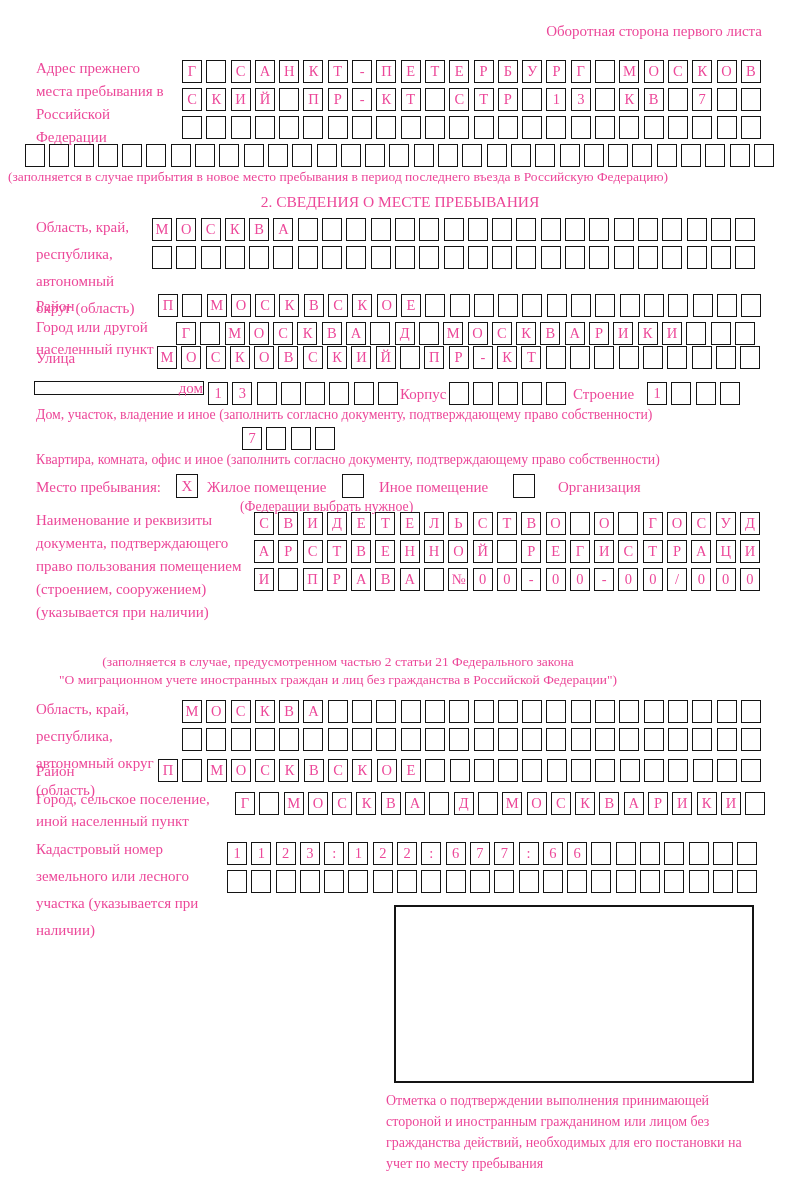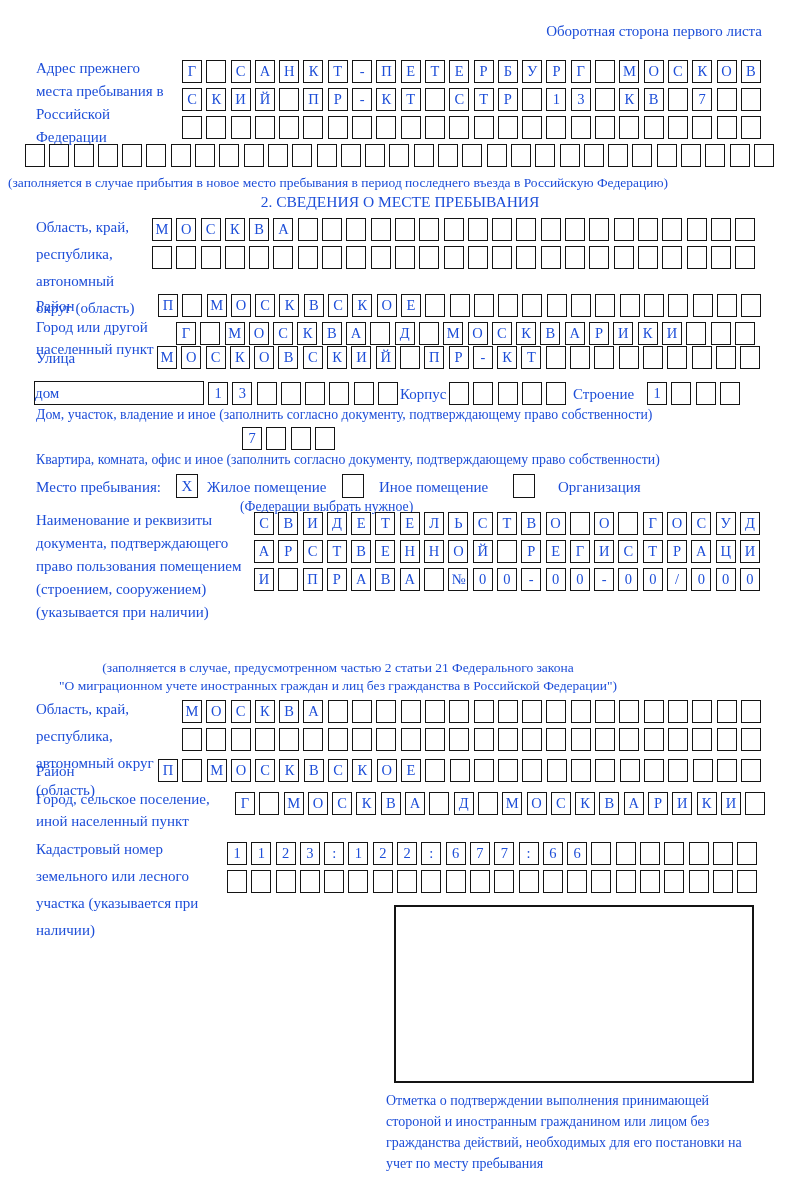--- a/index.html
+++ b/index.html
@@ -1,32 +1,32 @@
 <!DOCTYPE html>
 <html><head>
 <meta charset="utf-8">
 <style>
   html,body{margin:0;padding:0;background:#fff;}
   .page{position:relative;width:800px;height:1180px;background:#ffffff;
-        font-family:"Liberation Serif","DejaVu Serif",serif;color:#1d4ed8;overflow:hidden;}
+        font-family:"Liberation Serif","DejaVu Serif",serif;color:#ec4899;overflow:hidden;}
   .abs{position:absolute;}
   .lbl{font-size:15px;line-height:23px;}
   .lh27{line-height:27px;}
   .lh22{line-height:22px;}
   .cells{display:flex;gap:4.3px;}
   .cell{box-sizing:border-box;width:20px;height:23px;border:1.6px solid #141414;
         display:inline-flex;align-items:center;justify-content:center;
         font-size:14.5px;background:#fff;flex:0 0 auto;}
   .cbox{box-sizing:border-box;width:22px;height:24px;border:1.6px solid #141414;
         display:inline-flex;align-items:center;justify-content:center;font-size:15px;}
-  .note{font-size:13.5px;text-align:center;width:676px;left:0;margin-top:6px;}
+  .note{font-size:13.5px;text-align:center;width:676px;left:0;}
   .small{font-size:13.8px;}
   .title{font-weight:normal;font-size:15.5px;text-align:center;width:800px;left:0;}
-  .field-box{box-sizing:border-box;height:24px;border:1.6px solid #141414;
-        display:flex;align-items:center;justify-content:flex-start;font-size:15px;}
+  .field-box{box-sizing:border-box;height:14px;border:1.6px solid #141414;
+        display:flex;align-items:center;justify-content:flex-end;font-size:15px;}
   .stamp{box-sizing:border-box;border:2px solid #141414;background:#fff;}
   .stamp-note{font-size:14px;line-height:21px;}
 </style>
 </head>
 <body>
 
 <div class="page">
 
   <div class="abs lbl" style="top:20px;right:38px">Оборотная сторона первого листа</div>
 

